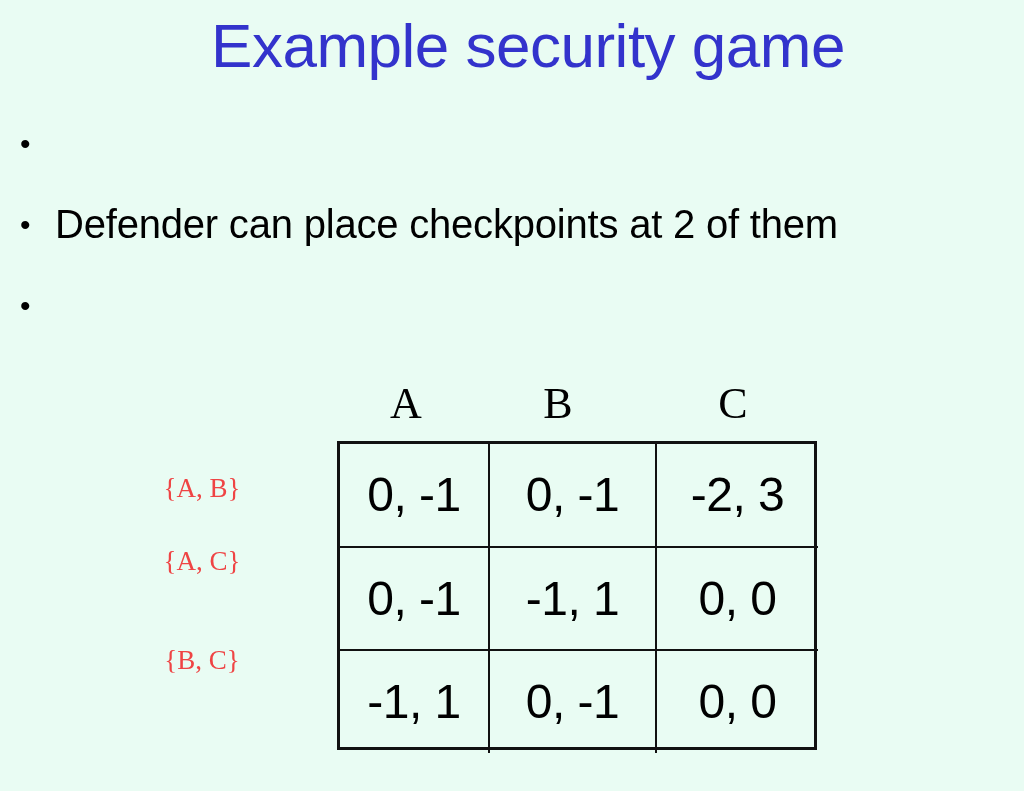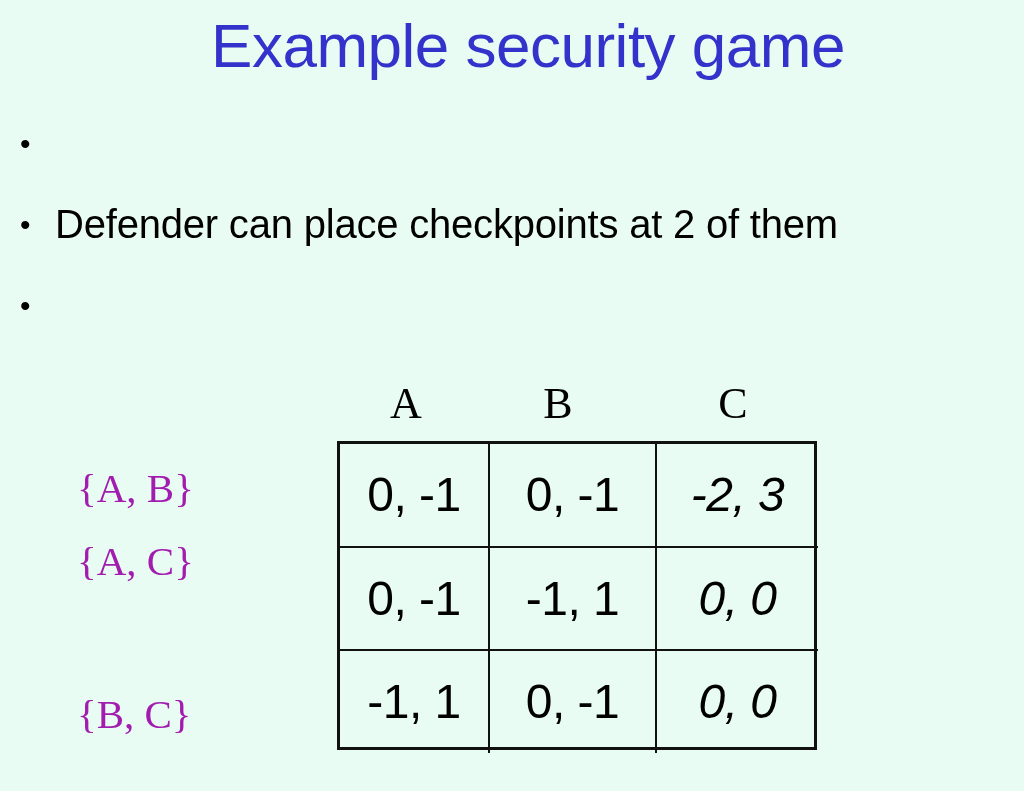--- a/index.html
+++ b/index.html
@@ -93,30 +93,30 @@
     width: 60px;
   }
   #col-header-0 { left: 376px; top: 382px; }
   #col-header-1 { left: 528px; top: 382px; }
   #col-header-2 { left: 703px; top: 382px; }
 
   
   .row-header {
     position: absolute;
     font-family: "Liberation Serif", serif;
-    font-size: 41px;
+    font-size: 27px;
     line-height: 41px;
-    color: #a21caf;
-    text-align: left;
+    color: #ef4444;
+    text-align: center;
     width: 250px;
     left: 77px;
   }
   #row-header-0 { top: 468px; }
   #row-header-1 { top: 541px; }
-  #row-header-2 { top: 694px; }
+  #row-header-2 { top: 640px; }
 
   
   #matrix-grid {
     position: absolute;
     left: 337px;
     top: 441px;
     width: 480px;
     height: 309px;
     border: 3px solid #111111;
     box-sizing: border-box;
@@ -132,21 +132,21 @@
     color: #000000;
     display: flex;
     align-items: center;
     justify-content: center;
     box-sizing: border-box;
     border-right: 2px solid #111111;
     border-bottom: 2px solid #111111;
     white-space: nowrap;
     letter-spacing: -0.5px;
   }
-  .matrix-cell.last-col { border-right: none; font-style: italic; }
+  .matrix-cell.last-col { border-right: none; }
   .matrix-cell.last-row { border-bottom: none; }
 </style>
 </head>
 <body>
 
 <div id="slide">
 
   <div id="slide-title">Example security game</div>
 
   <div id="bullet-list">

